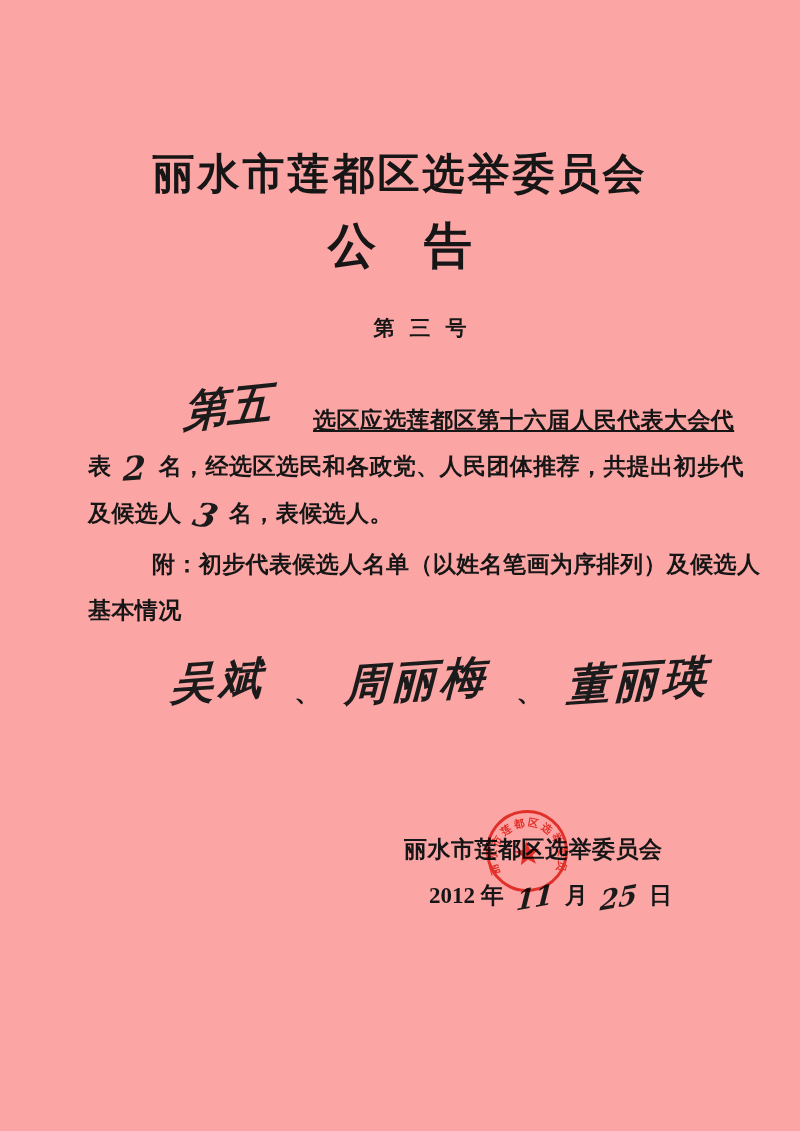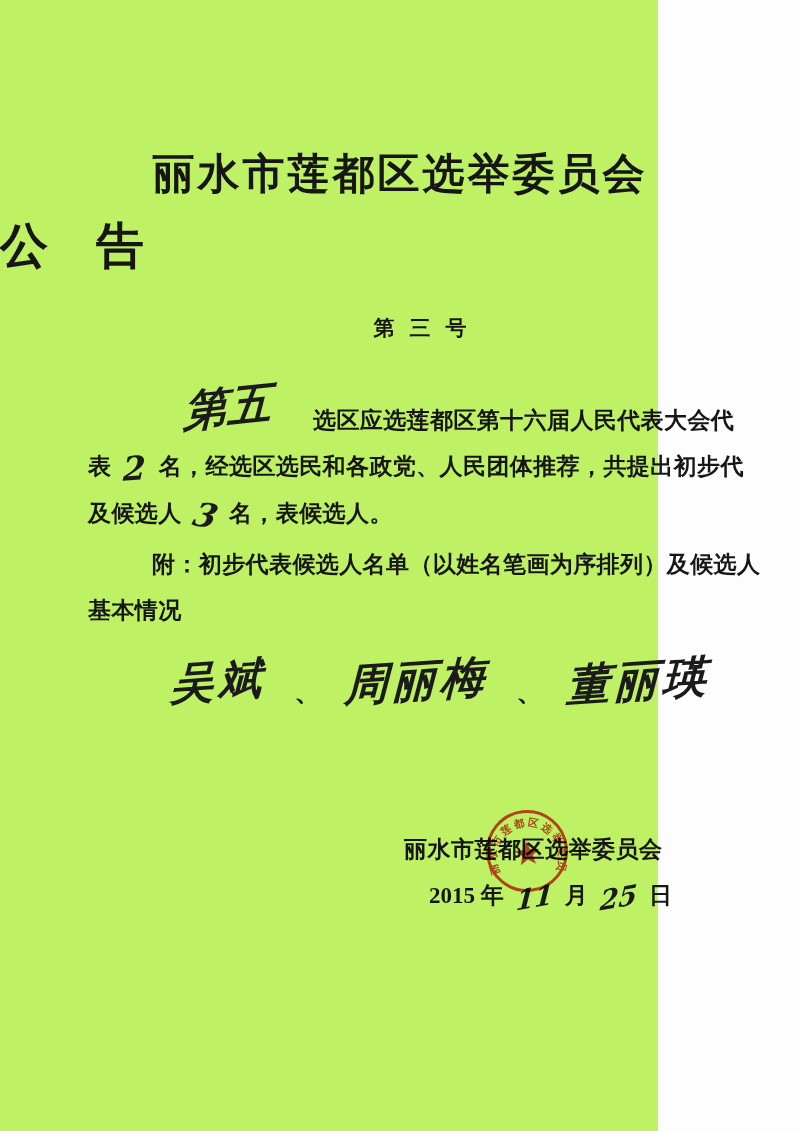--- a/index.html
+++ b/index.html
@@ -7,42 +7,42 @@
     padding: 0;
     width: 800px;
     height: 1131px;
     background: #fdfdfd;
     overflow: hidden;
     font-family: "Liberation Serif", serif;
     color: #161616;
   }
   .page {
     position: relative;
-    width: 658px;
+    width: 800px;
     height: 1131px;
-    background: #bef264;
+    background: #fca5a5;
   }
   
   .doc-title {
     position: absolute;
     top: 146px;
     left: 0;
     width: 800px;
     text-align: center;
     font-size: 42px;
     font-weight: 700;
     letter-spacing: 3px;
     white-space: nowrap;
   }
   .doc-notice {
     position: absolute;
     top: 214px;
     left: 0;
     width: 800px;
-    text-align: left;
+    text-align: center;
     font-size: 48px;
     font-weight: 700;
     font-family: "Liberation Sans", sans-serif;
     white-space: nowrap;
   }
   .doc-number {
     position: absolute;
     top: 314px;
     left: 0;
     width: 800px;
@@ -63,21 +63,21 @@
     font-weight: 600;
     letter-spacing: 0.4px;
     white-space: nowrap;
     line-height: 34px;
   }
   .bl1 { top: 404px; }
   .bl2 { top: 450px; }
   .bl3 { top: 497px; }
   .bl4 { top: 548px; text-indent: 64px; }
   .bl5 { top: 594px; }
-  .bl1 .printed { margin-left: 225px; }
+  .bl1 .printed { margin-left: 225px; text-decoration: underline; }
   
   .hw {
     display: inline-block;
     font-family: "DejaVu Serif", serif;
     font-style: italic;
     font-weight: 700;
     color: #1b1b1b;
     transform: rotate(-4deg) skewX(-5deg);
   }
   .hw-district {
@@ -183,21 +183,21 @@
   <div class="names-row">
     <span class="hw hw-name">吴斌</span>
     <span class="hw-sep">、</span>
     <span class="hw hw-name">周丽梅</span>
     <span class="hw-sep">、</span>
     <span class="hw hw-name">董丽瑛</span>
   </div>
 
   <div class="sig-committee">丽水市莲都区选举委员会</div>
   <div class="sig-date">
-    <span>2015 年</span>
+    <span>2012 年</span>
     <span class="hw hw-date">11</span>
     <span>月</span>
     <span class="hw hw-date">25</span>
     <span>日</span>
   </div>
 
   <div class="seal">
     <svg viewBox="0 0 84 84" xmlns="http://www.w3.org/2000/svg">
       <circle cx="42" cy="42" r="39.5" fill="none" stroke="#e23a2e" stroke-width="3"></circle>
       <polygon points="42,32 45.2,40.6 54.4,41 47.2,46.7 49.6,55.5 42,50.5 34.4,55.5 36.8,46.7 29.6,41 38.8,40.6" fill="#e23a2e"></polygon>

